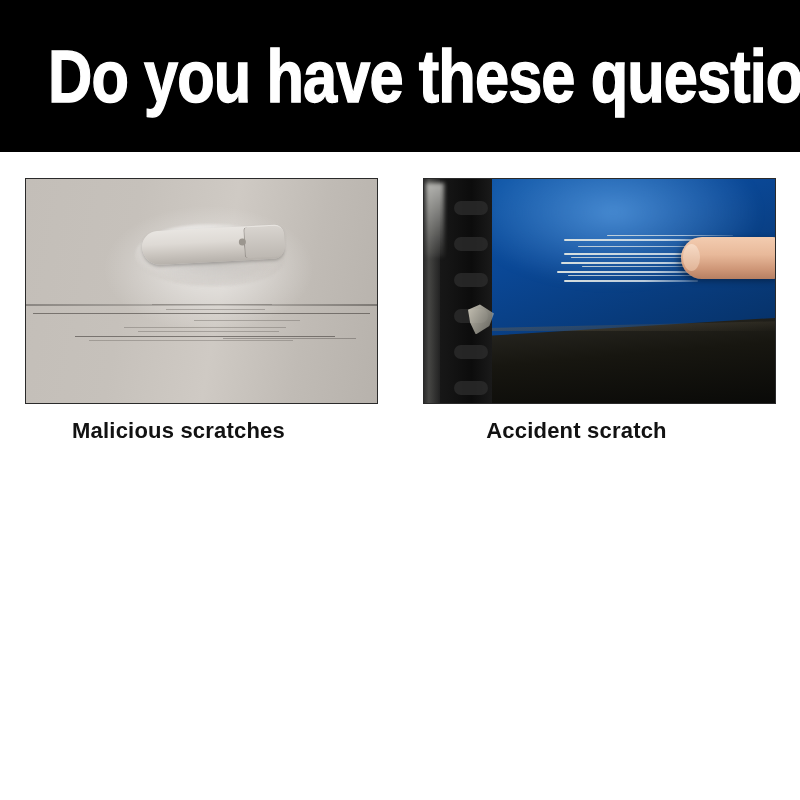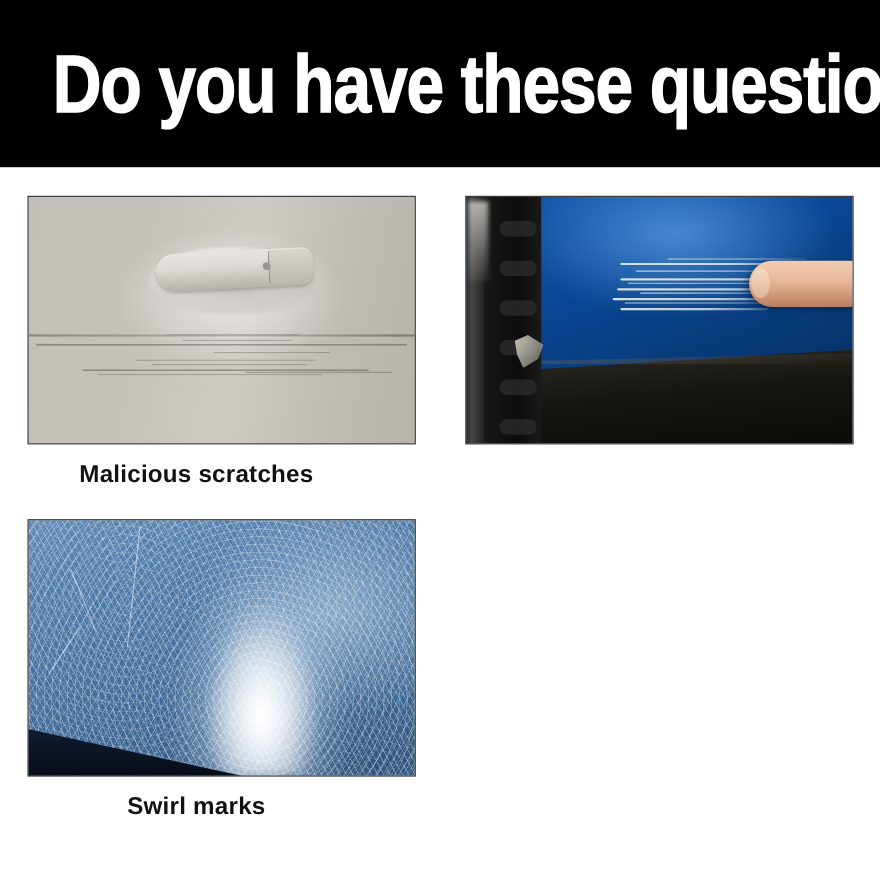--- a/index.html
+++ b/index.html
@@ -444,29 +444,18 @@
       <div class="scratch" style="left:40%; top:45%; width:38%;"></div>
       <div class="scratch thin" style="left:44%; top:30%; width:40%;"></div>
       <div class="scratch thin" style="left:42%; top:35%; width:44%;"></div>
       <div class="scratch thin" style="left:45%; top:39%; width:35%;"></div>
       <div class="scratch thin" style="left:41%; top:43%; width:42%;"></div>
       <div class="scratch thin" style="left:52%; top:25%; width:36%;"></div>
       <div class="finger">
         <div class="nail"></div>
       </div>
     </div>
+    <div class="caption">Accident scratch</div>
   </div>
 
-  <div class="cell cell-2">
-    <div class="photo p3">
-      <div class="swirl-tex"></div>
-      <div class="swirl-tex2"></div>
-      <div class="glare"></div>
-      <div class="scratch-line" style="left:27%; top:2%; height:48%; transform:rotate(6deg);"></div>
-      <div class="scratch-line" style="left:14%; top:18%; height:26%; transform:rotate(-22deg);"></div>
-      <div class="scratch-line" style="left:9%;  top:40%; height:22%; transform:rotate(34deg);"></div>
-      <div class="dark-wedge"></div>
-    </div>
-    <div class="caption">Swirl marks</div>
-  </div>
 
 
 </div>
 
 </body></html>

